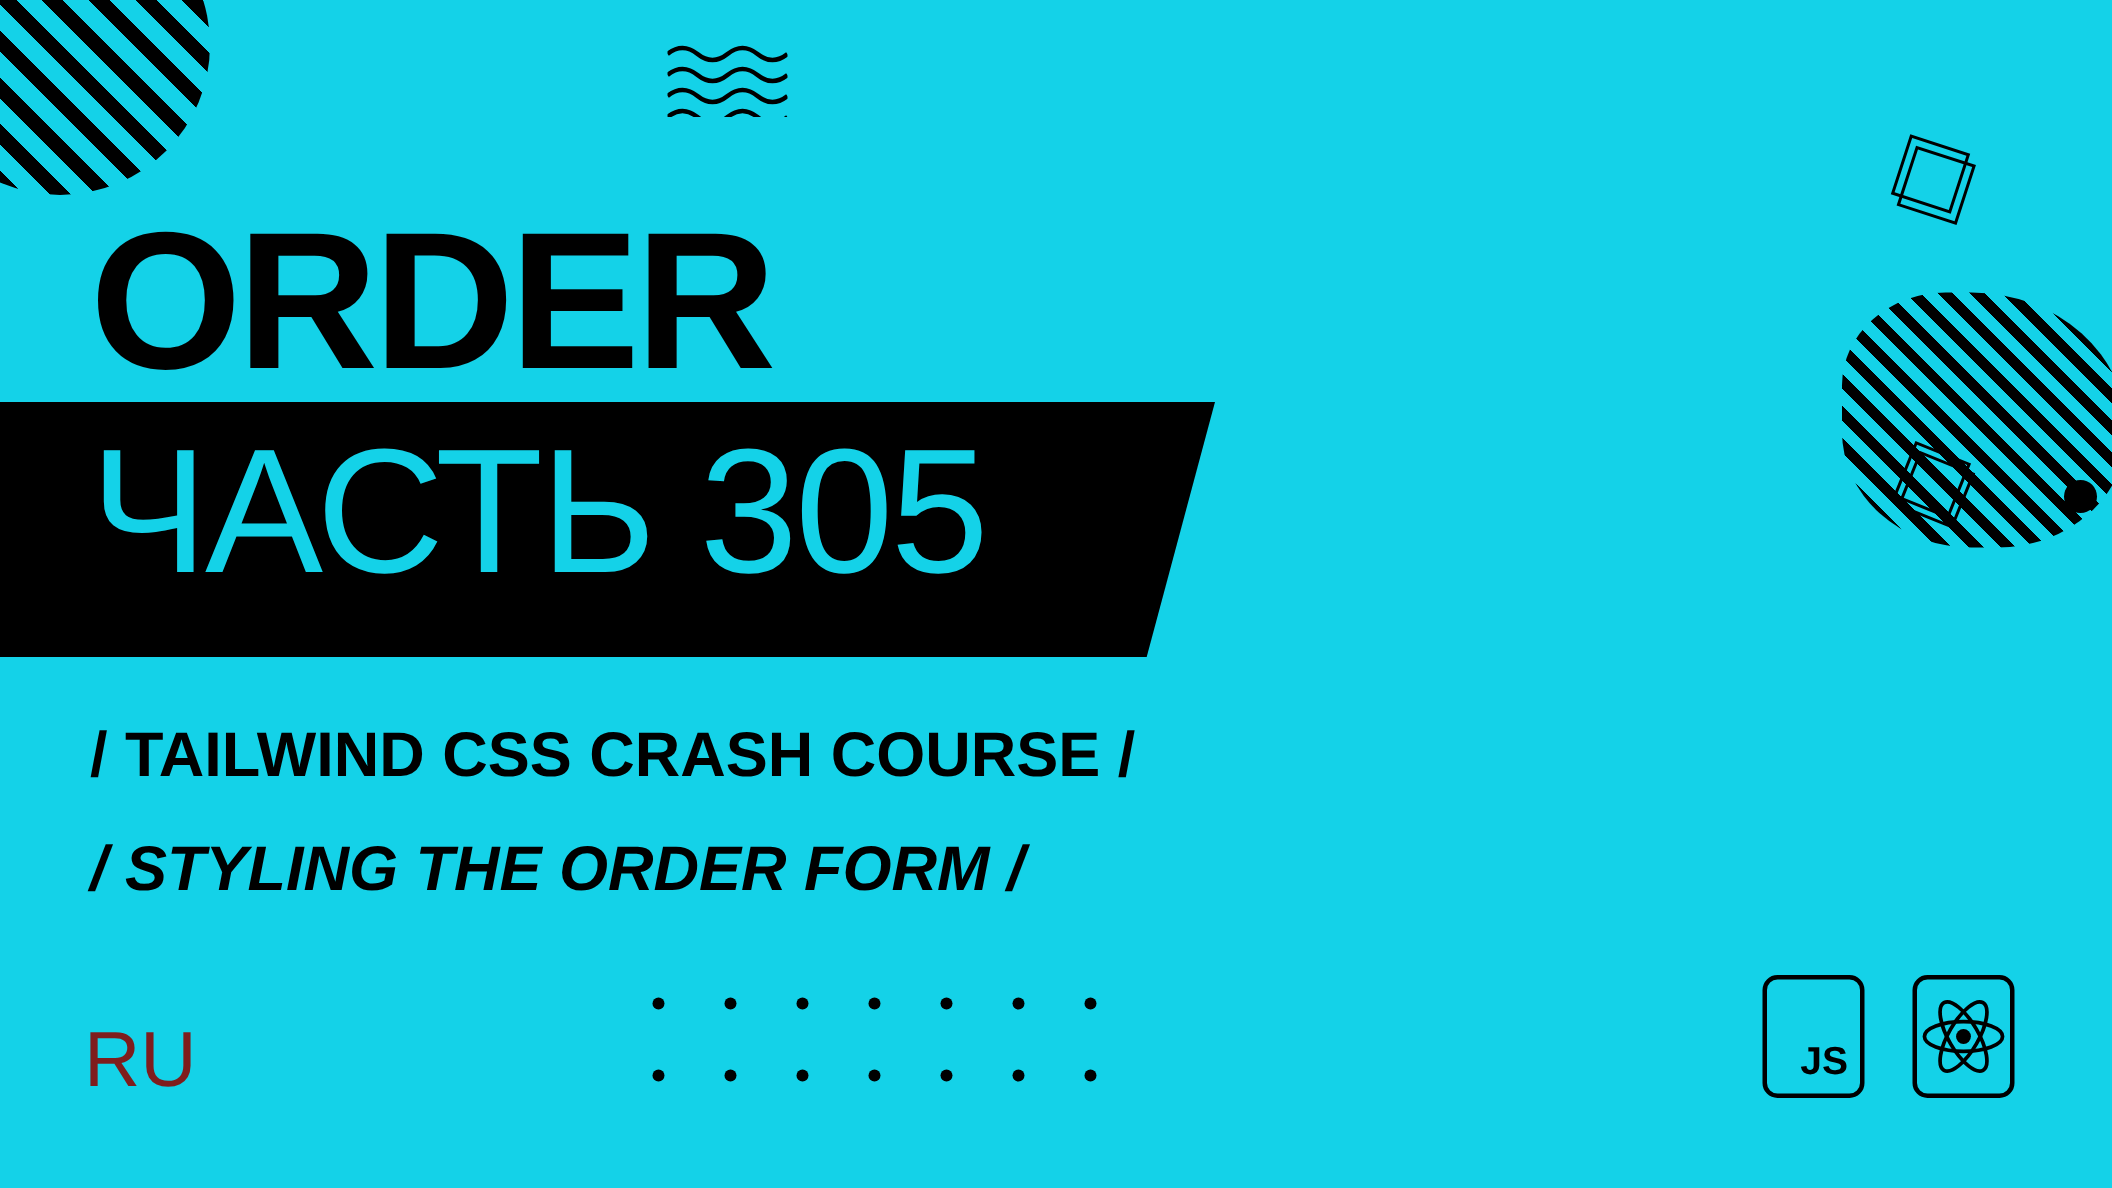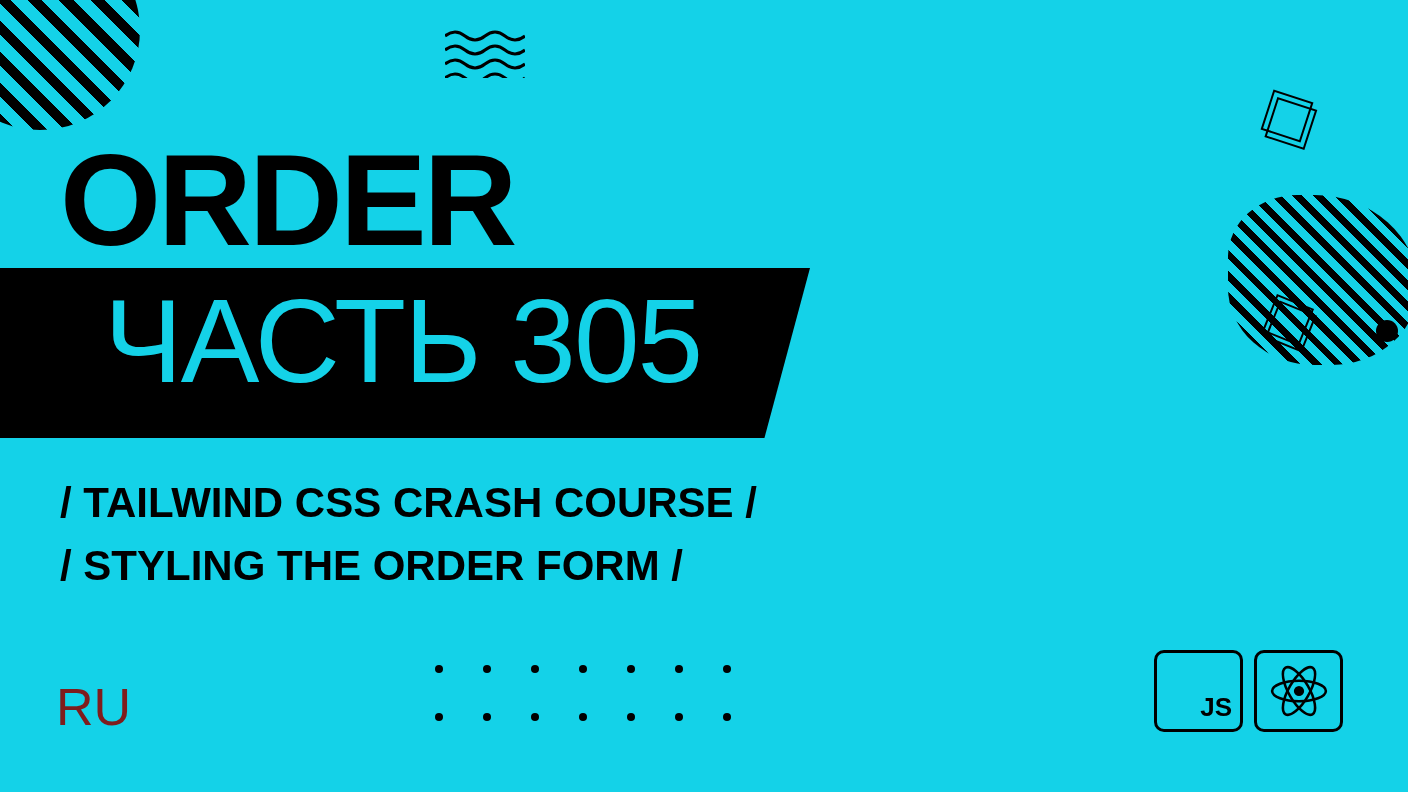--- a/index.html
+++ b/index.html
@@ -93,35 +93,34 @@
   .banner-text {
     position: absolute;
     top: 273px; left: 60px;
     font-size: 118px;
     font-weight: 400;
     letter-spacing: -2px;
     color: #14d2e8;
     white-space: nowrap;
     font-family: "Arial Narrow", Arial, sans-serif;
     font-stretch: condensed;
-    margin-left: 44px;
   }
 
   
   .sub {
     position: absolute;
     left: 60px;
     font-size: 42px;
     font-weight: 900;
     letter-spacing: 0px;
     color: #000;
     margin-top: 17px;
   }
   .sub1 { top: 462px; }
-  .sub2 { top: 525px; }
+  .sub2 { top: 538px; font-style: italic; }
 
   
   .dot-grid {
     position: absolute;
     top: 665px; left: 435px;
     display: grid;
     grid-template-columns: repeat(7, 48px);
     grid-template-rows: repeat(2, 48px);
   }
   .dot-grid span {
@@ -134,21 +133,21 @@
     bottom: 55px; left: 56px;
     font-size: 52px;
     font-weight: 400;
     color: #7f1d1d;
   }
 
   
   .icon-box {
     position: absolute;
     bottom: 60px;
-    width: 89px; height: 82px;
+    width: 68px; height: 82px;
     border: 3px solid #000;
     border-radius: 10px;
     display: flex;
     align-items: center;
     justify-content: center;
   }
   .icon-js { right: 165px; }
   .icon-react { right: 65px; }
   .js-label {
     position: absolute;

